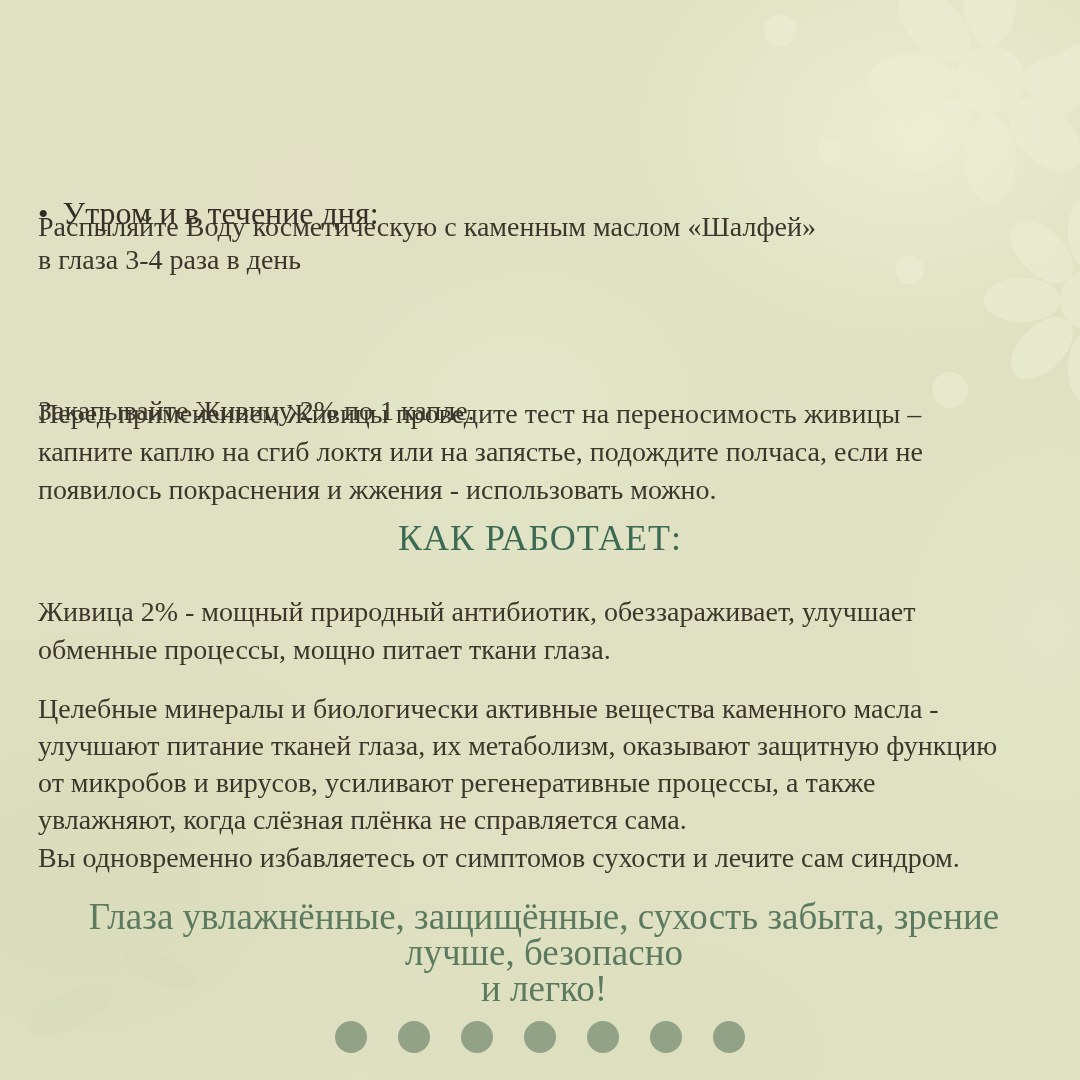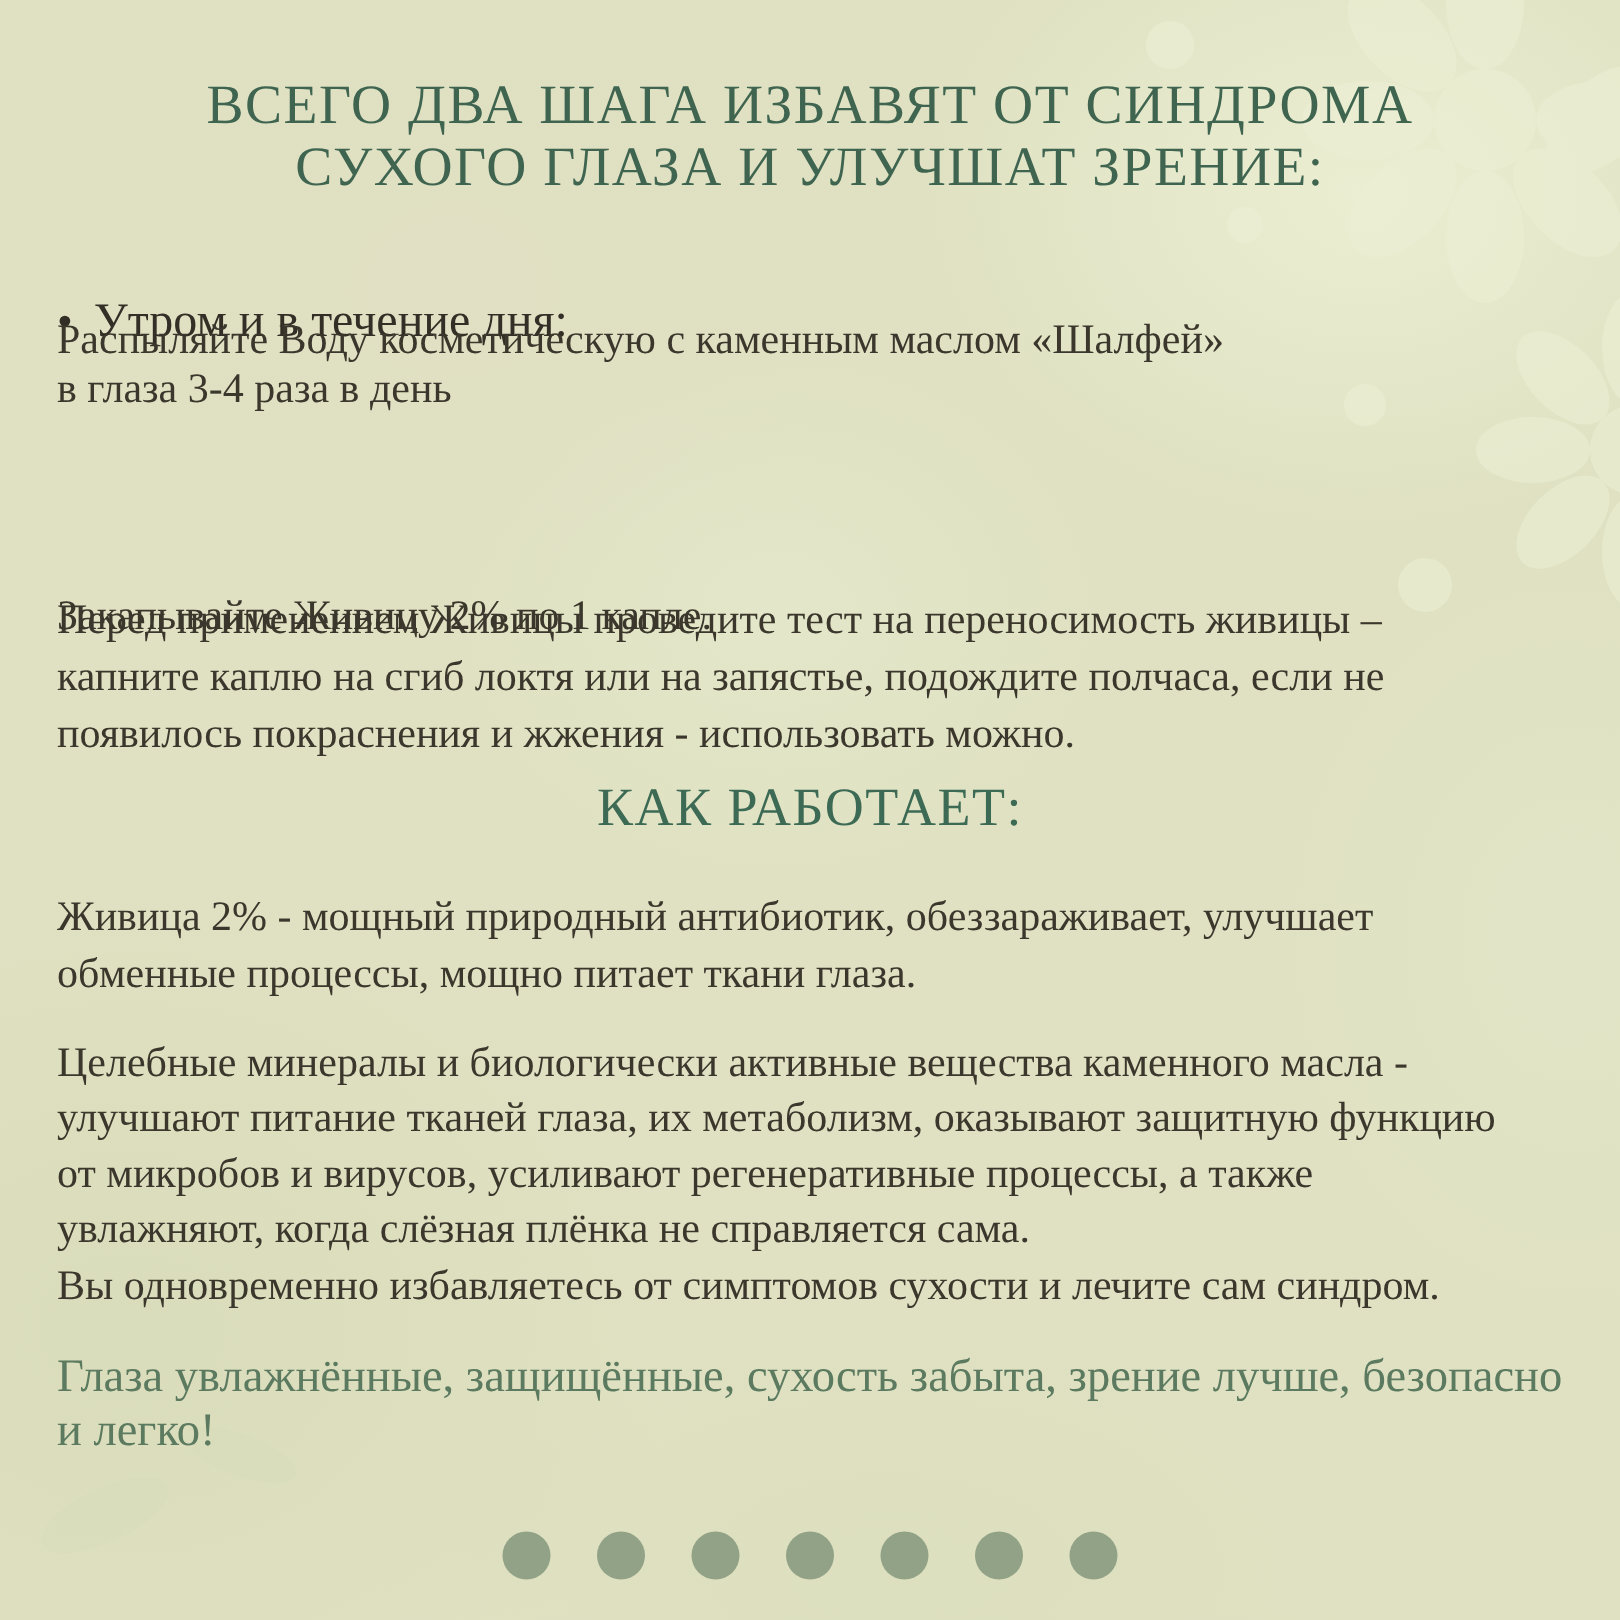--- a/index.html
+++ b/index.html
@@ -70,23 +70,24 @@
     font-size:36px;font-weight:normal;
     letter-spacing:1px;
     color:var(--section-green);
   }
   .pos-para1{top:593px;line-height:38px;}
   .pos-para2{top:690px;line-height:37px;}
   .pos-para3{top:840px;}
   .highlight{
     position:absolute;left:38px;right:30px;top:899px;
     margin:0;
-    font-size:31px;line-height:36px;
+    font-size:37px;line-height:36px;
     color:var(--highlight-green);
     white-space:pre-line;
+    text-align:center;
   }
   .dots{
     position:absolute;top:1021px;left:0;right:0;
     display:flex;justify-content:center;gap:31px;
   }
   .dot{
     width:32px;height:32px;border-radius:50%;
     background:var(--dot);
     cursor:pointer;
   }
@@ -127,22 +128,20 @@
     <circle class="lace-shape" cx="290" cy="420" r="18"></circle>
     <circle class="lace-shape" cx="170" cy="180" r="12"></circle>
     <circle class="lace-shape" cx="120" cy="60" r="16"></circle>
   </svg>
 
   <svg class="leafmark" style="left:10px;bottom:20px;" width="220" height="160" viewBox="0 0 220 160" aria-hidden="true">
     <ellipse class="leaf-shape" cx="60" cy="110" rx="46" ry="18" transform="rotate(-25 60 110)" opacity="0.35"></ellipse>
     <ellipse class="leaf-shape" cx="150" cy="70" rx="40" ry="14" transform="rotate(20 150 70)" opacity="0.3"></ellipse>
   </svg>
 
-  <h1 class="title">ВСЕГО ДВА ШАГА ИЗБАВЯТ ОТ СИНДРОМА
-СУХОГО ГЛАЗА И УЛУЧШАТ ЗРЕНИЕ:</h1>
 
   <div class="step-heading pos-step1-h">
     <span class="marker">•</span><span>Утром и в течение дня:</span>
   </div>
   <p class="bodytext pos-step1-b">Распыляйте Воду косметическую с каменным маслом «Шалфей»
 в глаза 3-4 раза в день</p>
 
   <p class="bodytext pos-step2-b">Закапывайте Живицу 2% по 1 капле.</p>
 
   <p class="bodytext pos-warning">Перед применением Живицы проведите тест на переносимость живицы –

